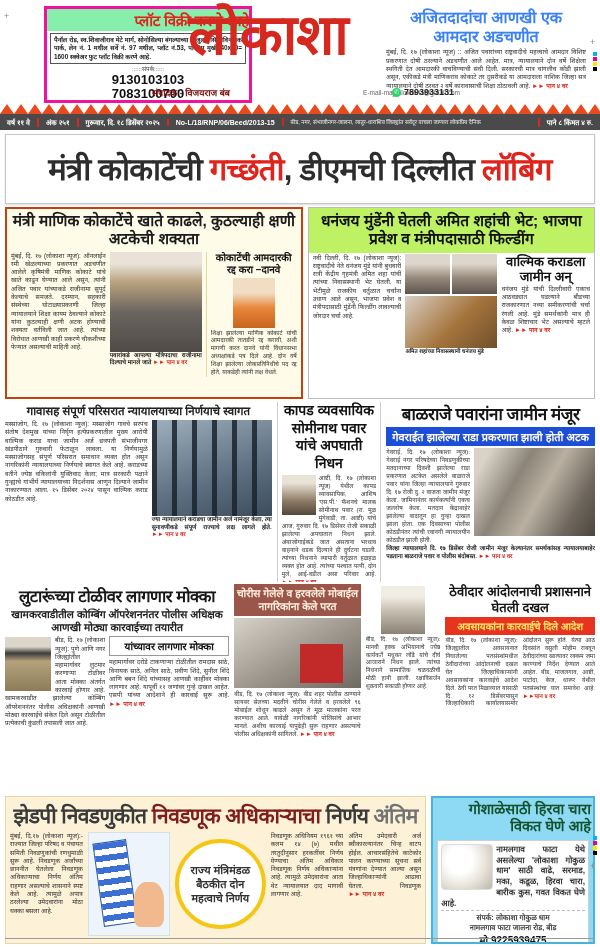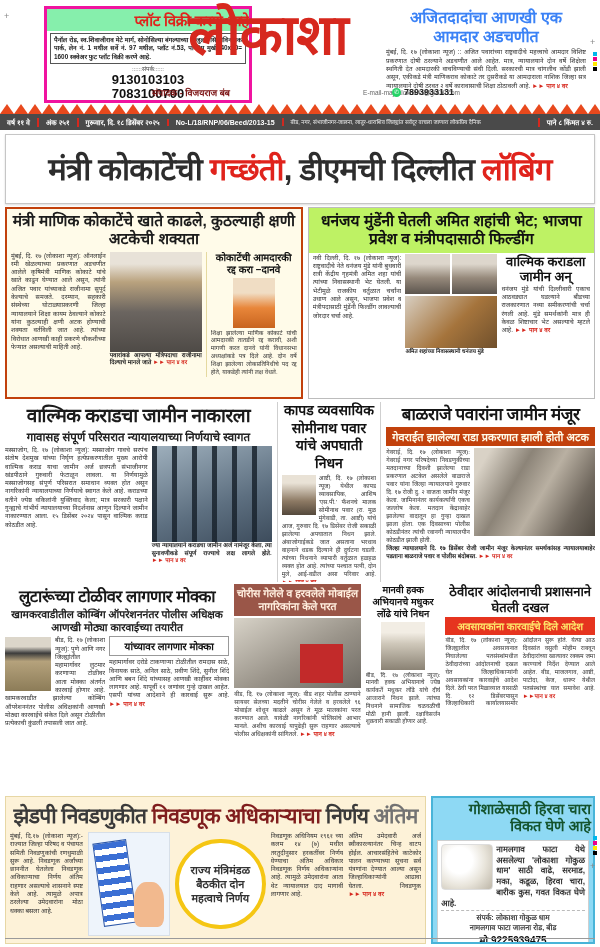--- a/index.html
+++ b/index.html
@@ -89,21 +89,21 @@
   .jail { width:100%; height:96px; background:linear-gradient(160deg,#9fb0bd,#5d6f80 60%,#3d4c5c);
           position:relative; }
   .jail:before { content:""; position:absolute; inset:0;
           background:repeating-linear-gradient(90deg, rgba(25,35,45,.85) 0 5px, transparent 5px 20px); }
   .col-obit { width:18%; border-left:1px solid #cfcfcf; border-right:1px solid #cfcfcf; padding:0 4px; overflow:hidden; }
   .col-obit .h { font-size:14px; font-weight:800; text-align:center; line-height:1.25; color:#111; }
   .obit-photo { float:left; width:34px; height:40px; margin:1px 3px 1px 0;
                 background:linear-gradient(180deg,#e9e2d6 20%,#8d7a64 65%,#54493c); }
   .col-balraje { width:36%; overflow:hidden; }
   .col-balraje .h { font-size:17px; font-weight:800; text-align:center; letter-spacing:-0.4px; white-space:nowrap; color:#161616; }
-  .gold { background:#c2410c; color:#fffbe8; font-size:11px; font-weight:800; text-align:center; padding:2px 0; margin:2px 0; }
+  .gold { background:#1d4ed8; color:#fffbe8; font-size:11px; font-weight:800; text-align:center; padding:2px 0; margin:2px 0; }
   .crowd { width:58%; height:88px; flex:none; background:
            linear-gradient(120deg,#d9d2c6 10%,#8c8478 35%,#b9b0a2 55%,#6f675d 80%,#4c463e); }
 
   
   .band4 { height:208px; margin-top:2px; }
   .col-mokka { width:39%; overflow:hidden; }
   .col-mokka .h { font-size:16.5px; font-weight:800; text-align:center; letter-spacing:-0.4px; white-space:nowrap; color:#171717; }
   .col-mokka .sub { font-size:10.5px; font-weight:800; text-align:center; line-height:1.25; margin:1px 0 2px; color:#222; }
   .officer { float:left; width:46px; height:54px; margin:1px 4px 1px 0;
              background:linear-gradient(180deg,#dcd6ca 18%,#3c3c3c 30%,#b5a27c 45%,#8c7c58); }
@@ -283,21 +283,20 @@
         <div style="flex:1; overflow:hidden;">
           <div class="sb-h" style="font-size:13px;">वाल्मिक कराडला जामीन अन्</div>
           <div class="txt"><span>धनंजय मुंडे यांची दिल्लीवारी एकाच आठवड्यात घडल्याने बीडच्या राजकारणात नव्या समीकरणांची चर्चा रंगली आहे. मुंडे समर्थकांनी मात्र ही केवळ शिष्टाचार भेट असल्याचे म्हटले आहे. </span><span class="more">►► पान ४ वर</span></div>
         </div>
       </div>
     </div>
   </div>
 
   <div class="band band3">
     <div class="col-karad">
-      <div class="h">वाल्मिक कराडचा जामीन नाकारला</div>
       <div class="sub">गावासह संपूर्ण परिसरात न्यायालयाच्या निर्णयाचे स्वागत</div>
       <div style="display:flex; gap:4px;">
         <div class="txt" style="flex:1.1;">मस्साजोग, दि. १७ (लोकाशा न्यूज): मस्साजोग गावचे सरपंच संतोष देशमुख यांच्या निर्घृण हत्येप्रकरणातील मुख्य आरोपी वाल्मिक कराड याचा जामीन अर्ज छत्रपती संभाजीनगर खंडपीठाने गुरुवारी फेटाळून लावला. या निर्णयामुळे मस्साजोगसह संपूर्ण परिसरात समाधान व्यक्त होत असून नागरिकांनी न्यायालयाच्या निर्णयाचे स्वागत केले आहे. कराडच्या वतीने ज्येष्ठ वकिलांनी युक्तिवाद केला; मात्र सरकारी पक्षाने गुन्ह्याचे गांभीर्य न्यायालयाच्या निदर्शनास आणून दिल्याने जामीन नाकारण्यात आला. १५ डिसेंबर २०२४ पासून वाल्मिक कराड कोठडीत आहे.</div>
         <div style="width:45%; flex:none;">
           <div class="jail"></div>
           <div class="cap"><span>ज्या न्यायालयाने कराडचा जामीन अर्ज नामंजूर केला, त्या सुनावणीकडे संपूर्ण राज्याचे लक्ष लागले होते. </span><span class="more">►► पान ४ वर</span></div>
         </div>
       </div>
     </div>
 
@@ -339,21 +338,20 @@
       </div>
     </div>
 
     <div class="col-mobile">
       <div class="maroon">चोरीस गेलेले व हरवलेले मोबाईल नागरिकांना केले परत</div>
       <div class="police"></div>
       <div class="txt" style="font-size:6.1px;"><span>बीड, दि. १७ (लोकाशा न्यूज): बीड शहर पोलीस ठाण्याने सायबर सेलच्या मदतीने चोरीस गेलेले व हरवलेले ९६ मोबाईल शोधून काढले असून ते मूळ मालकांना परत करण्यात आले. यावेळी नागरिकांनी पोलिसांचे आभार मानले. अशीच कारवाई यापुढेही सुरू राहणार असल्याचे पोलीस अधिक्षकांनी सांगितले. </span><span class="more">►► पान ४ वर</span></div>
     </div>
 
     <div class="col-londhe">
-      <div class="h">मानवी हक्क अभियानचे मधुकर लोंढे यांचे निधन</div>
       <div class="ph londhe-photo"></div>
       <div class="txt" style="font-size:5.9px;">बीड, दि. १७ (लोकाशा न्यूज): मानवी हक्क अभियानाचे ज्येष्ठ कार्यकर्ते मधुकर लोंढे यांचे दीर्घ आजाराने निधन झाले. त्यांच्या निधनाने सामाजिक चळवळीची मोठी हानी झाली. रक्षाविसर्जन शुक्रवारी सकाळी होणार आहे.</div>
     </div>
 
     <div class="col-thev">
       <div class="h">ठेवीदार आंदोलनाची प्रशासनाने घेतली दखल</div>
       <div class="redstrip">अवसायकांना कारवाईचे दिले आदेश</div>
       <div class="txt twocol" style="font-size:6px;"><span>बीड, दि. १७ (लोकाशा न्यूज): जिल्ह्यातील अवसायनात निघालेल्या पतसंस्थांमधील ठेवीदारांच्या आंदोलनाची दखल घेत जिल्हाधिकाऱ्यांनी अवसायकांना कारवाईचे आदेश दिले. ठेवी परत मिळाव्यात यासाठी दि. १२ डिसेंबरपासून जिल्हाधिकारी कार्यालयासमोर आंदोलन सुरू होते. येत्या आठ दिवसांत वसुली मोहीम राबवून ठेवीदारांच्या खात्यावर रक्कम जमा करण्याचे निर्देश देण्यात आले आहेत. बीड, माजलगाव, आष्टी, पाटोदा, केज, धारूर येथील पतसंस्थांचा यात समावेश आहे. </span><span class="more">►►पान ४ वर</span></div>
     </div>
   </div>

